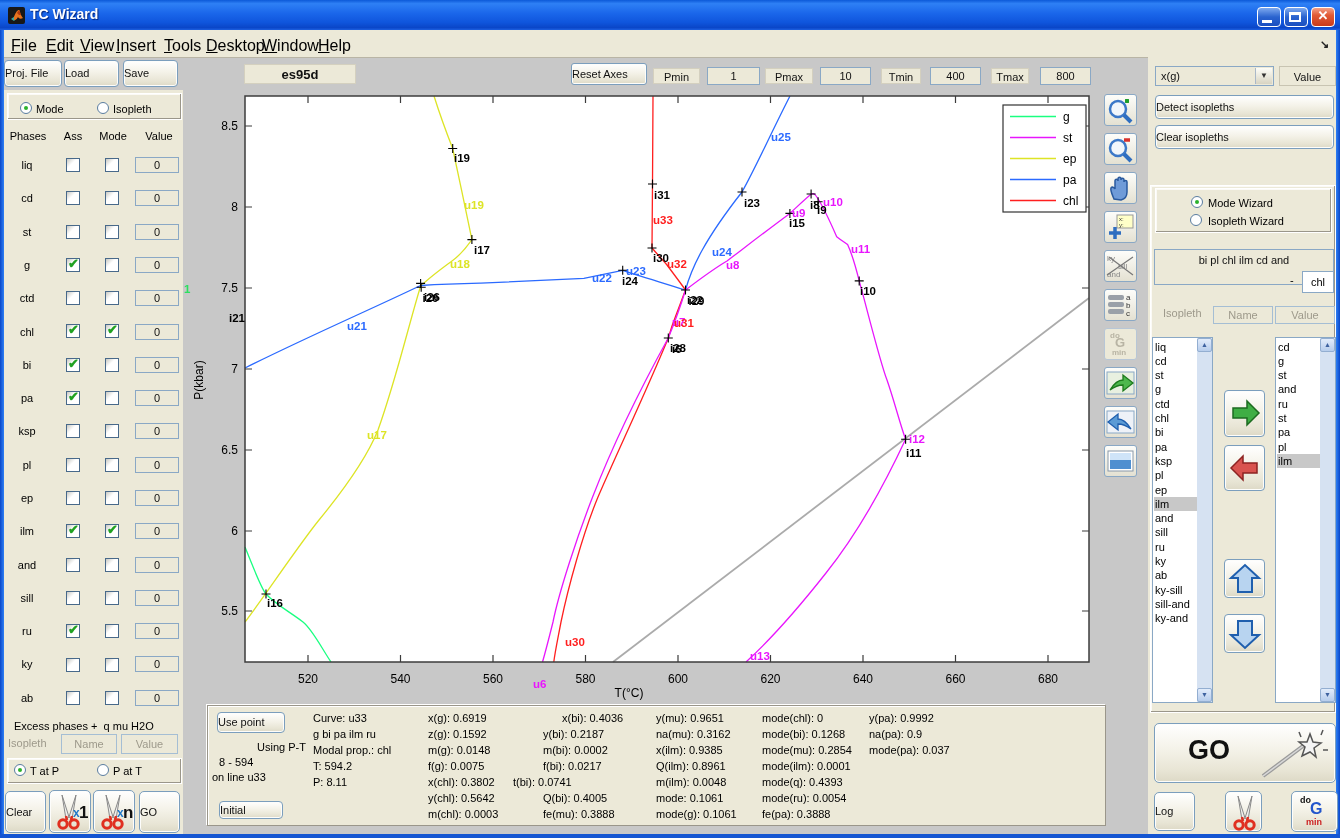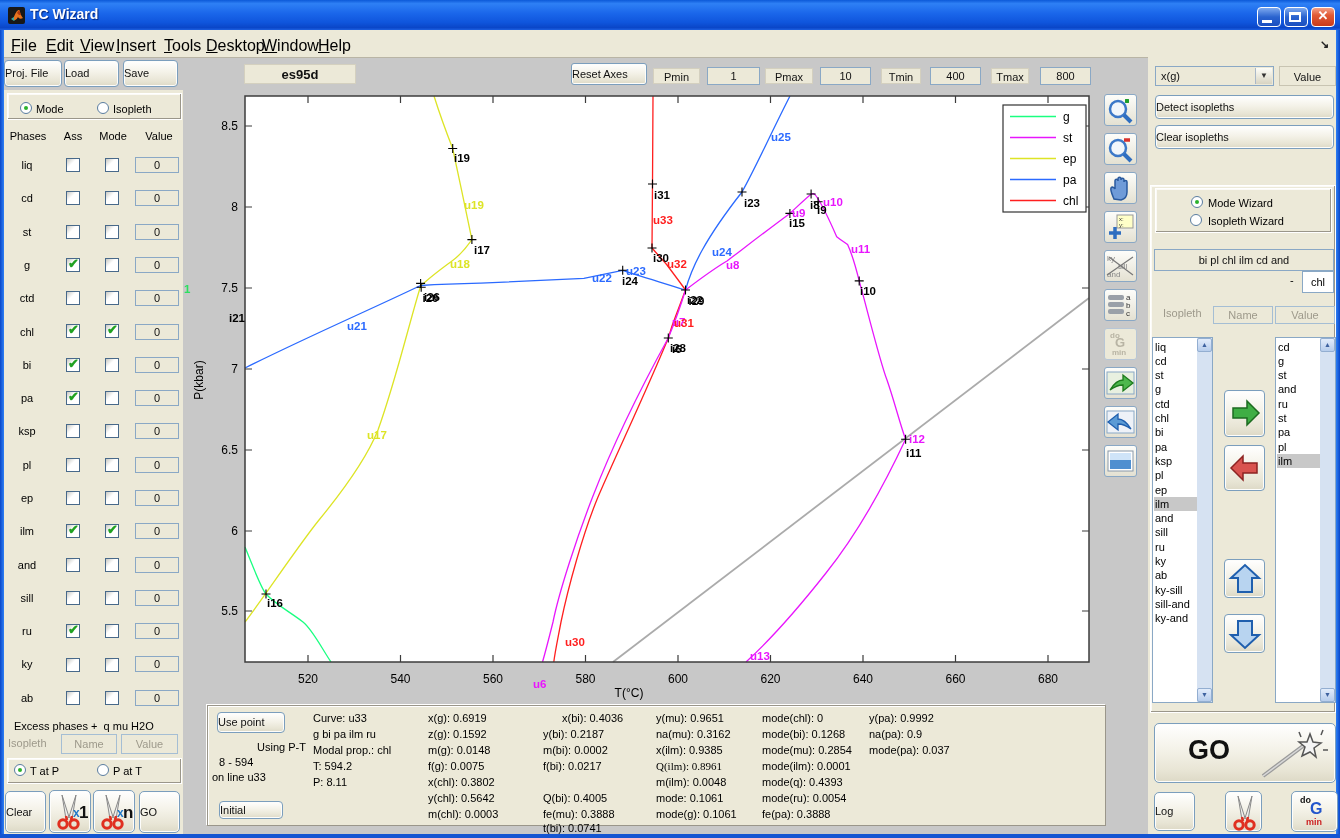--- a/index.html
+++ b/index.html
@@ -231,21 +231,21 @@
 <div class="abs btn" style="left:1155px;top:95px;width:179px;height:24px;line-height:22px;">Detect isopleths</div>
 <div class="abs btn" style="left:1155px;top:125px;width:179px;height:24px;line-height:22px;">Clear isopleths</div>
 <div class="abs" style="left:1150px;top:185px;width:186px;height:528px;background:#ece9d8;border:1px solid #fff;box-shadow:-1px -1px 0 #9a968a inset,1px 1px 0 #fbfaf6 inset;box-sizing:border-box;"></div>
 <div class="abs panel gbox" style="left:1155px;top:188px;width:177px;height:45px;box-sizing:border-box;"></div>
 <div class="abs radio" style="left:1191px;top:196px;">
     <div class="d"></div>
   </div>
 <div class="abs s11" style="left:1208px;top:197px;">Mode Wizard</div>
 <div class="abs radio" style="left:1190px;top:214px;"></div>
 <div class="abs s11" style="left:1208px;top:215px;">Isopleth Wizard</div>
-<div class="abs numbox" style="left:1154px;top:249px;width:180px;height:22px;line-height:20px;">bi pl chl ilm cd and</div>
+<div class="abs numbox" style="left:1154px;top:249px;width:180px;height:36px;line-height:20px;">bi pl chl ilm cd and</div>
 <div class="abs s11" style="left:1290px;top:274px;">-</div>
 <div class="abs" style="left:1302px;top:271px;width:32px;height:22px;background:#fff;border:1px solid #8aa8c5;box-sizing:border-box;text-align:center;line-height:20px;font-size:11px;">chl</div>
 <div class="abs" style="left:1163px;top:307px;font-size:11px;color:#9d998b;">Isopleth</div>
 <div class="abs numbox" style="left:1213px;top:306px;width:60px;height:18px;line-height:16px;color:#9d998b;border-color:#a5bed4;">Name</div>
 <div class="abs numbox" style="left:1275px;top:306px;width:60px;height:18px;line-height:16px;color:#9d998b;border-color:#a5bed4;">Value</div>
 <div class="abs" style="left:1152px;top:337px;width:61px;height:366px;background:#fff;border:1px solid #8aa8c5;box-sizing:border-box;"></div>
 <div class="abs" style="left:1154px;top:339.5px;width:43px;height:14px;font-size:11px;line-height:14px;padding-left:1px;">liq</div>
 <div class="abs" style="left:1154px;top:353.8px;width:43px;height:14px;font-size:11px;line-height:14px;padding-left:1px;">cd</div>
 <div class="abs" style="left:1154px;top:368.1px;width:43px;height:14px;font-size:11px;line-height:14px;padding-left:1px;">st</div>
 <div class="abs" style="left:1154px;top:382.4px;width:43px;height:14px;font-size:11px;line-height:14px;padding-left:1px;">g</div>
@@ -471,27 +471,27 @@
 <div class="abs s11" style="left:428px;top:728px;">z(g): 0.1592</div>
 <div class="abs s11" style="left:428px;top:744px;">m(g): 0.0148</div>
 <div class="abs s11" style="left:428px;top:760px;">f(g): 0.0075</div>
 <div class="abs s11" style="left:428px;top:776px;">x(chl): 0.3802</div>
 <div class="abs s11" style="left:428px;top:792px;">y(chl): 0.5642</div>
 <div class="abs s11" style="left:428px;top:808px;">m(chl): 0.0003</div>
 <div class="abs s11" style="left:543px;top:712px;margin-left:19px;">x(bi): 0.4036</div>
 <div class="abs s11" style="left:543px;top:728px;">y(bi): 0.2187</div>
 <div class="abs s11" style="left:543px;top:744px;">m(bi): 0.0002</div>
 <div class="abs s11" style="left:543px;top:760px;">f(bi): 0.0217</div>
-<div class="abs s11" style="left:543px;top:776px;margin-top:46px;">t(bi): 0.0741</div>
+<div class="abs s11" style="left:513px;top:776px;">t(bi): 0.0741</div>
 <div class="abs s11" style="left:543px;top:792px;">Q(bi): 0.4005</div>
 <div class="abs s11" style="left:543px;top:808px;">fe(mu): 0.3888</div>
 <div class="abs s11" style="left:656px;top:712px;">y(mu): 0.9651</div>
 <div class="abs s11" style="left:656px;top:728px;">na(mu): 0.3162</div>
 <div class="abs s11" style="left:656px;top:744px;">x(ilm): 0.9385</div>
-<div class="abs s11" style="left:656px;top:760px;font-family:Liberation Serif, serif;">Q(ilm): 0.8961</div>
+<div class="abs s11" style="left:656px;top:760px;">Q(ilm): 0.8961</div>
 <div class="abs s11" style="left:656px;top:776px;">m(ilm): 0.0048</div>
 <div class="abs s11" style="left:656px;top:792px;">mode: 0.1061</div>
 <div class="abs s11" style="left:656px;top:808px;">mode(g): 0.1061</div>
 <div class="abs s11" style="left:762px;top:712px;">mode(chl): 0</div>
 <div class="abs s11" style="left:762px;top:728px;">mode(bi): 0.1268</div>
 <div class="abs s11" style="left:762px;top:744px;">mode(mu): 0.2854</div>
 <div class="abs s11" style="left:762px;top:760px;">mode(ilm): 0.0001</div>
 <div class="abs s11" style="left:762px;top:776px;">mode(q): 0.4393</div>
 <div class="abs s11" style="left:762px;top:792px;">mode(ru): 0.0054</div>
 <div class="abs s11" style="left:762px;top:808px;">fe(pa): 0.3888</div>

